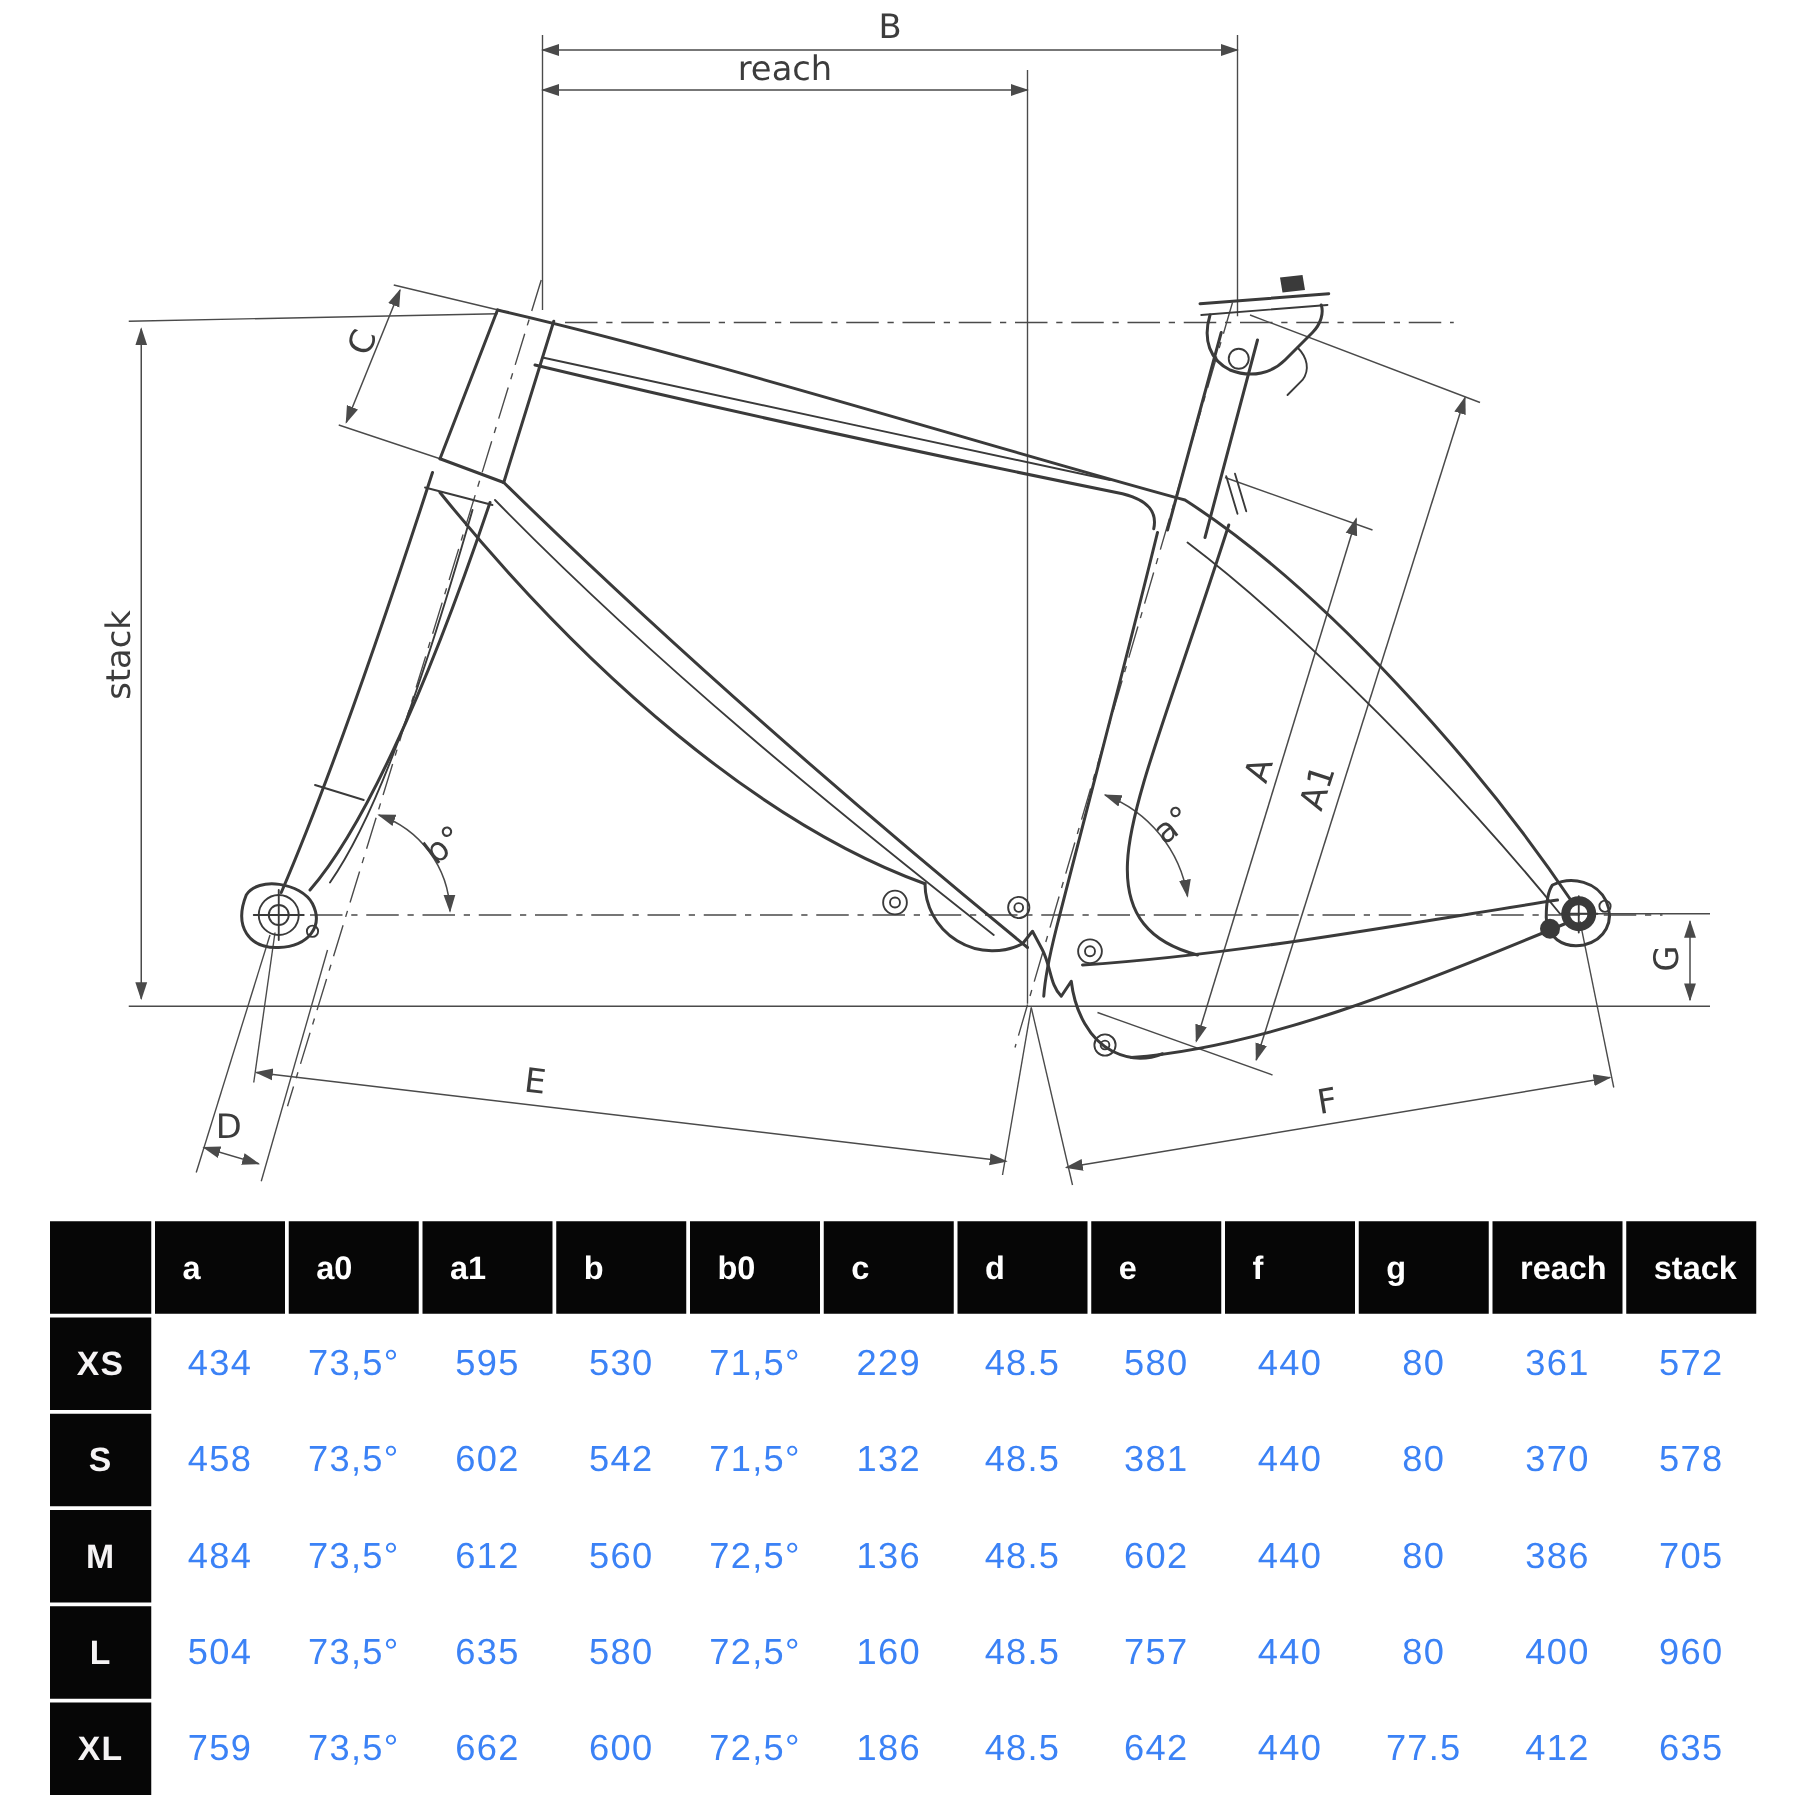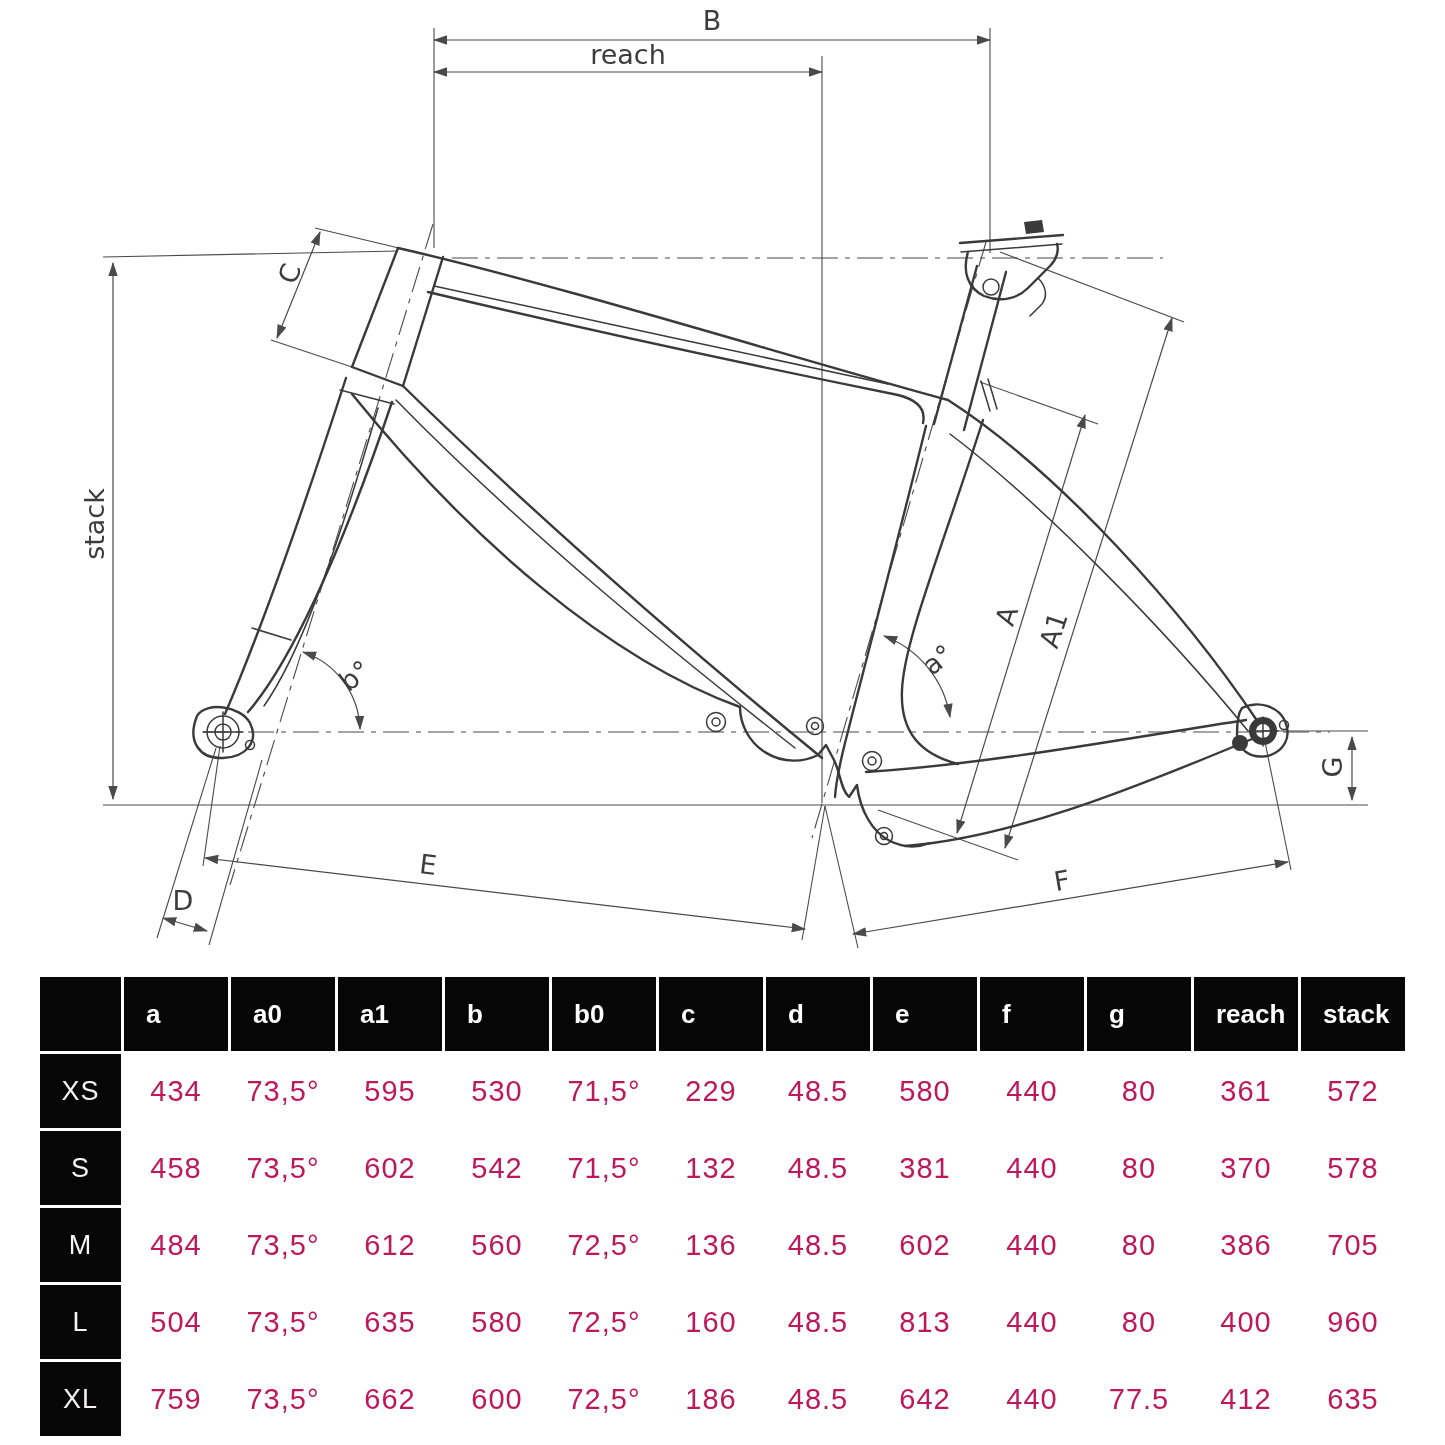--- a/index.html
+++ b/index.html
@@ -15,23 +15,23 @@
        marker-start:url(#ah);marker-end:url(#ah);}
   .lbl{font-family:"DejaVu Sans",sans-serif;font-size:27px;fill:#3c3c3c;}
   .fillc{fill:#3a3a3a;stroke:none;}
   
   #geo-table{position:absolute;left:40px;top:977px;width:1365px;
              display:grid;grid-template-columns:81px repeat(12,1fr);gap:3px;}
   #geo-table .hc{background:#060606;height:74px;display:flex;align-items:center;
                  padding-left:22px;box-sizing:border-box;
                  color:#ffffff;font-size:26px;font-weight:bold;}
   #geo-table .rh{background:#060606;height:74px;display:flex;align-items:center;justify-content:center;
-                 color:#f5f3f4;font-size:27px;font-weight:normal;letter-spacing:1px;}
+                 color:#f5f3f4;font-size:27px;font-weight:bold;letter-spacing:1px;}
   #geo-table .cell{background:#ffffff;height:74px;display:flex;align-items:center;justify-content:center;
-                 color:#be185d;font-size:29px;letter-spacing:1px;}
+                 color:#3b82f6;font-size:29px;letter-spacing:1px;}
 </style>
 </head>
 <body>
 
 <div id="page">
 
   <svg id="diagram" width="1445" height="965" viewBox="0 0 1445 965">
     <defs>
       <marker id="ah" viewBox="0 0 10 10" refX="9.2" refY="5" markerWidth="12" markerHeight="12" orient="auto-start-reverse">
         <path d="M0,1.7 L10,5 L0,8.3 Z" fill="#4a4a4a"></path>
@@ -218,21 +218,21 @@
     <div class="cell">705</div>
 
     <div class="rh">L</div>
     <div class="cell">504</div>
     <div class="cell">73,5°</div>
     <div class="cell">635</div>
     <div class="cell">580</div>
     <div class="cell">72,5°</div>
     <div class="cell">160</div>
     <div class="cell">48.5</div>
-    <div class="cell">813</div>
+    <div class="cell">757</div>
     <div class="cell">440</div>
     <div class="cell">80</div>
     <div class="cell">400</div>
     <div class="cell">960</div>
 
     <div class="rh">XL</div>
     <div class="cell">759</div>
     <div class="cell">73,5°</div>
     <div class="cell">662</div>
     <div class="cell">600</div>

